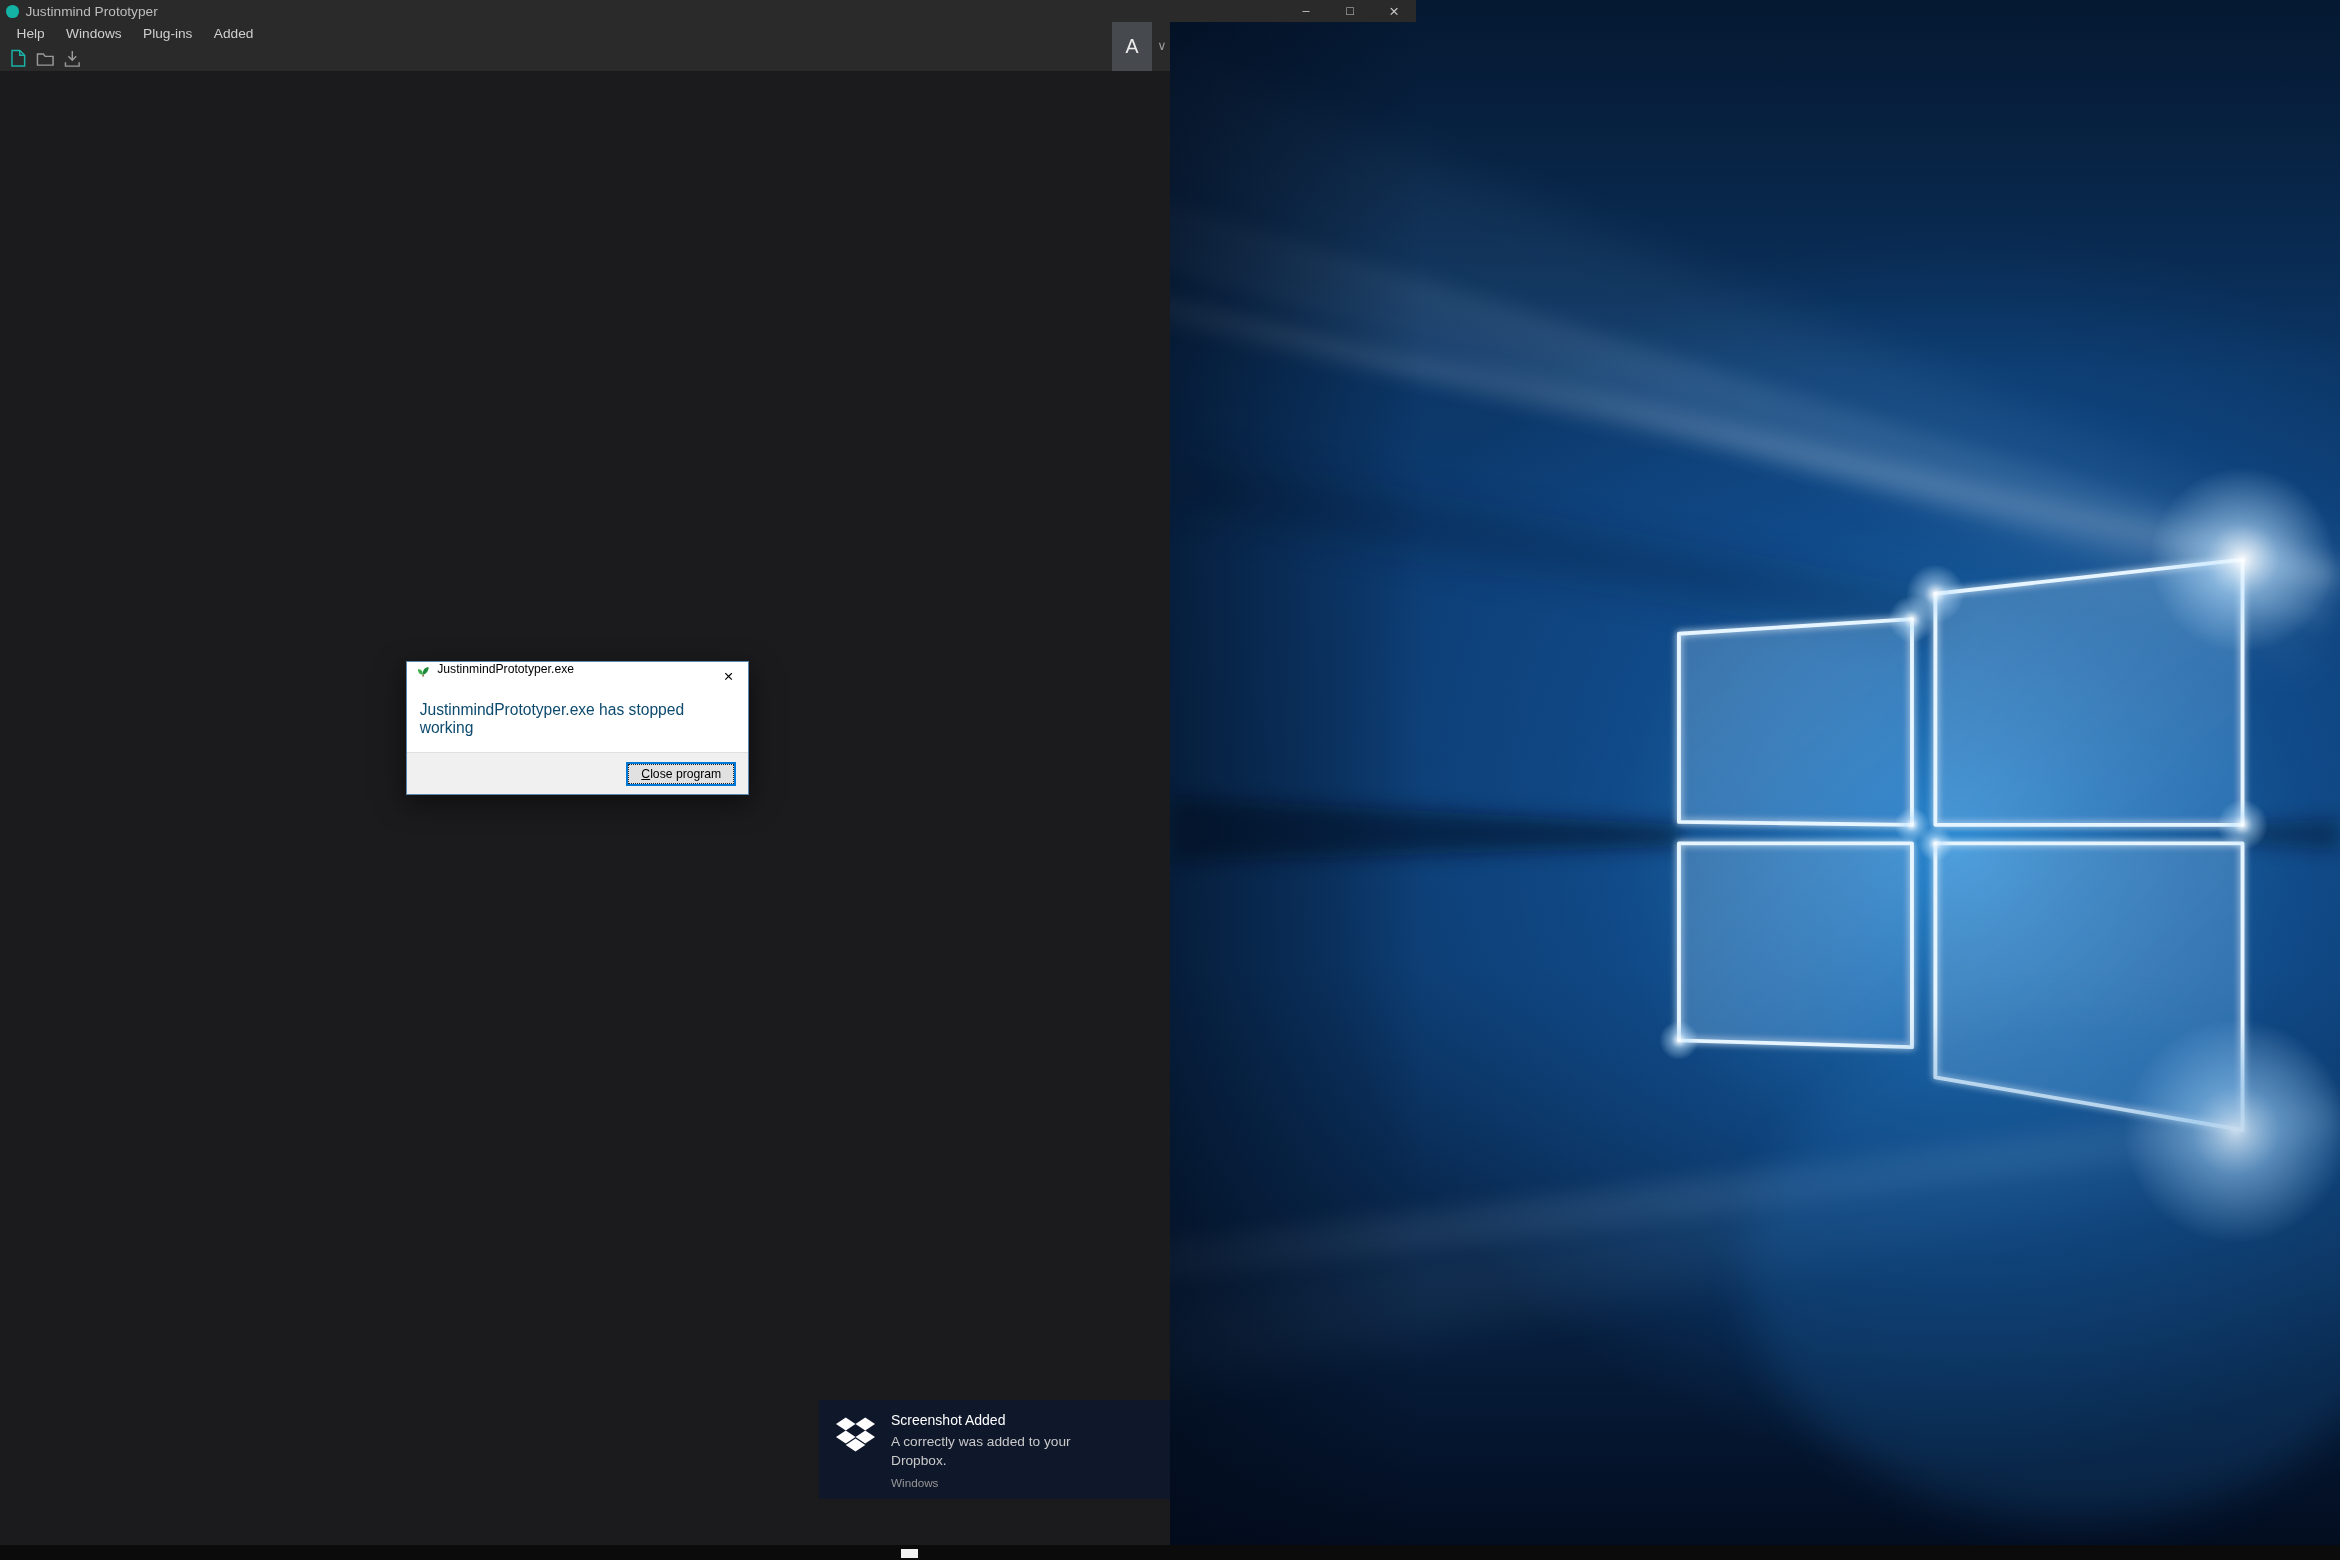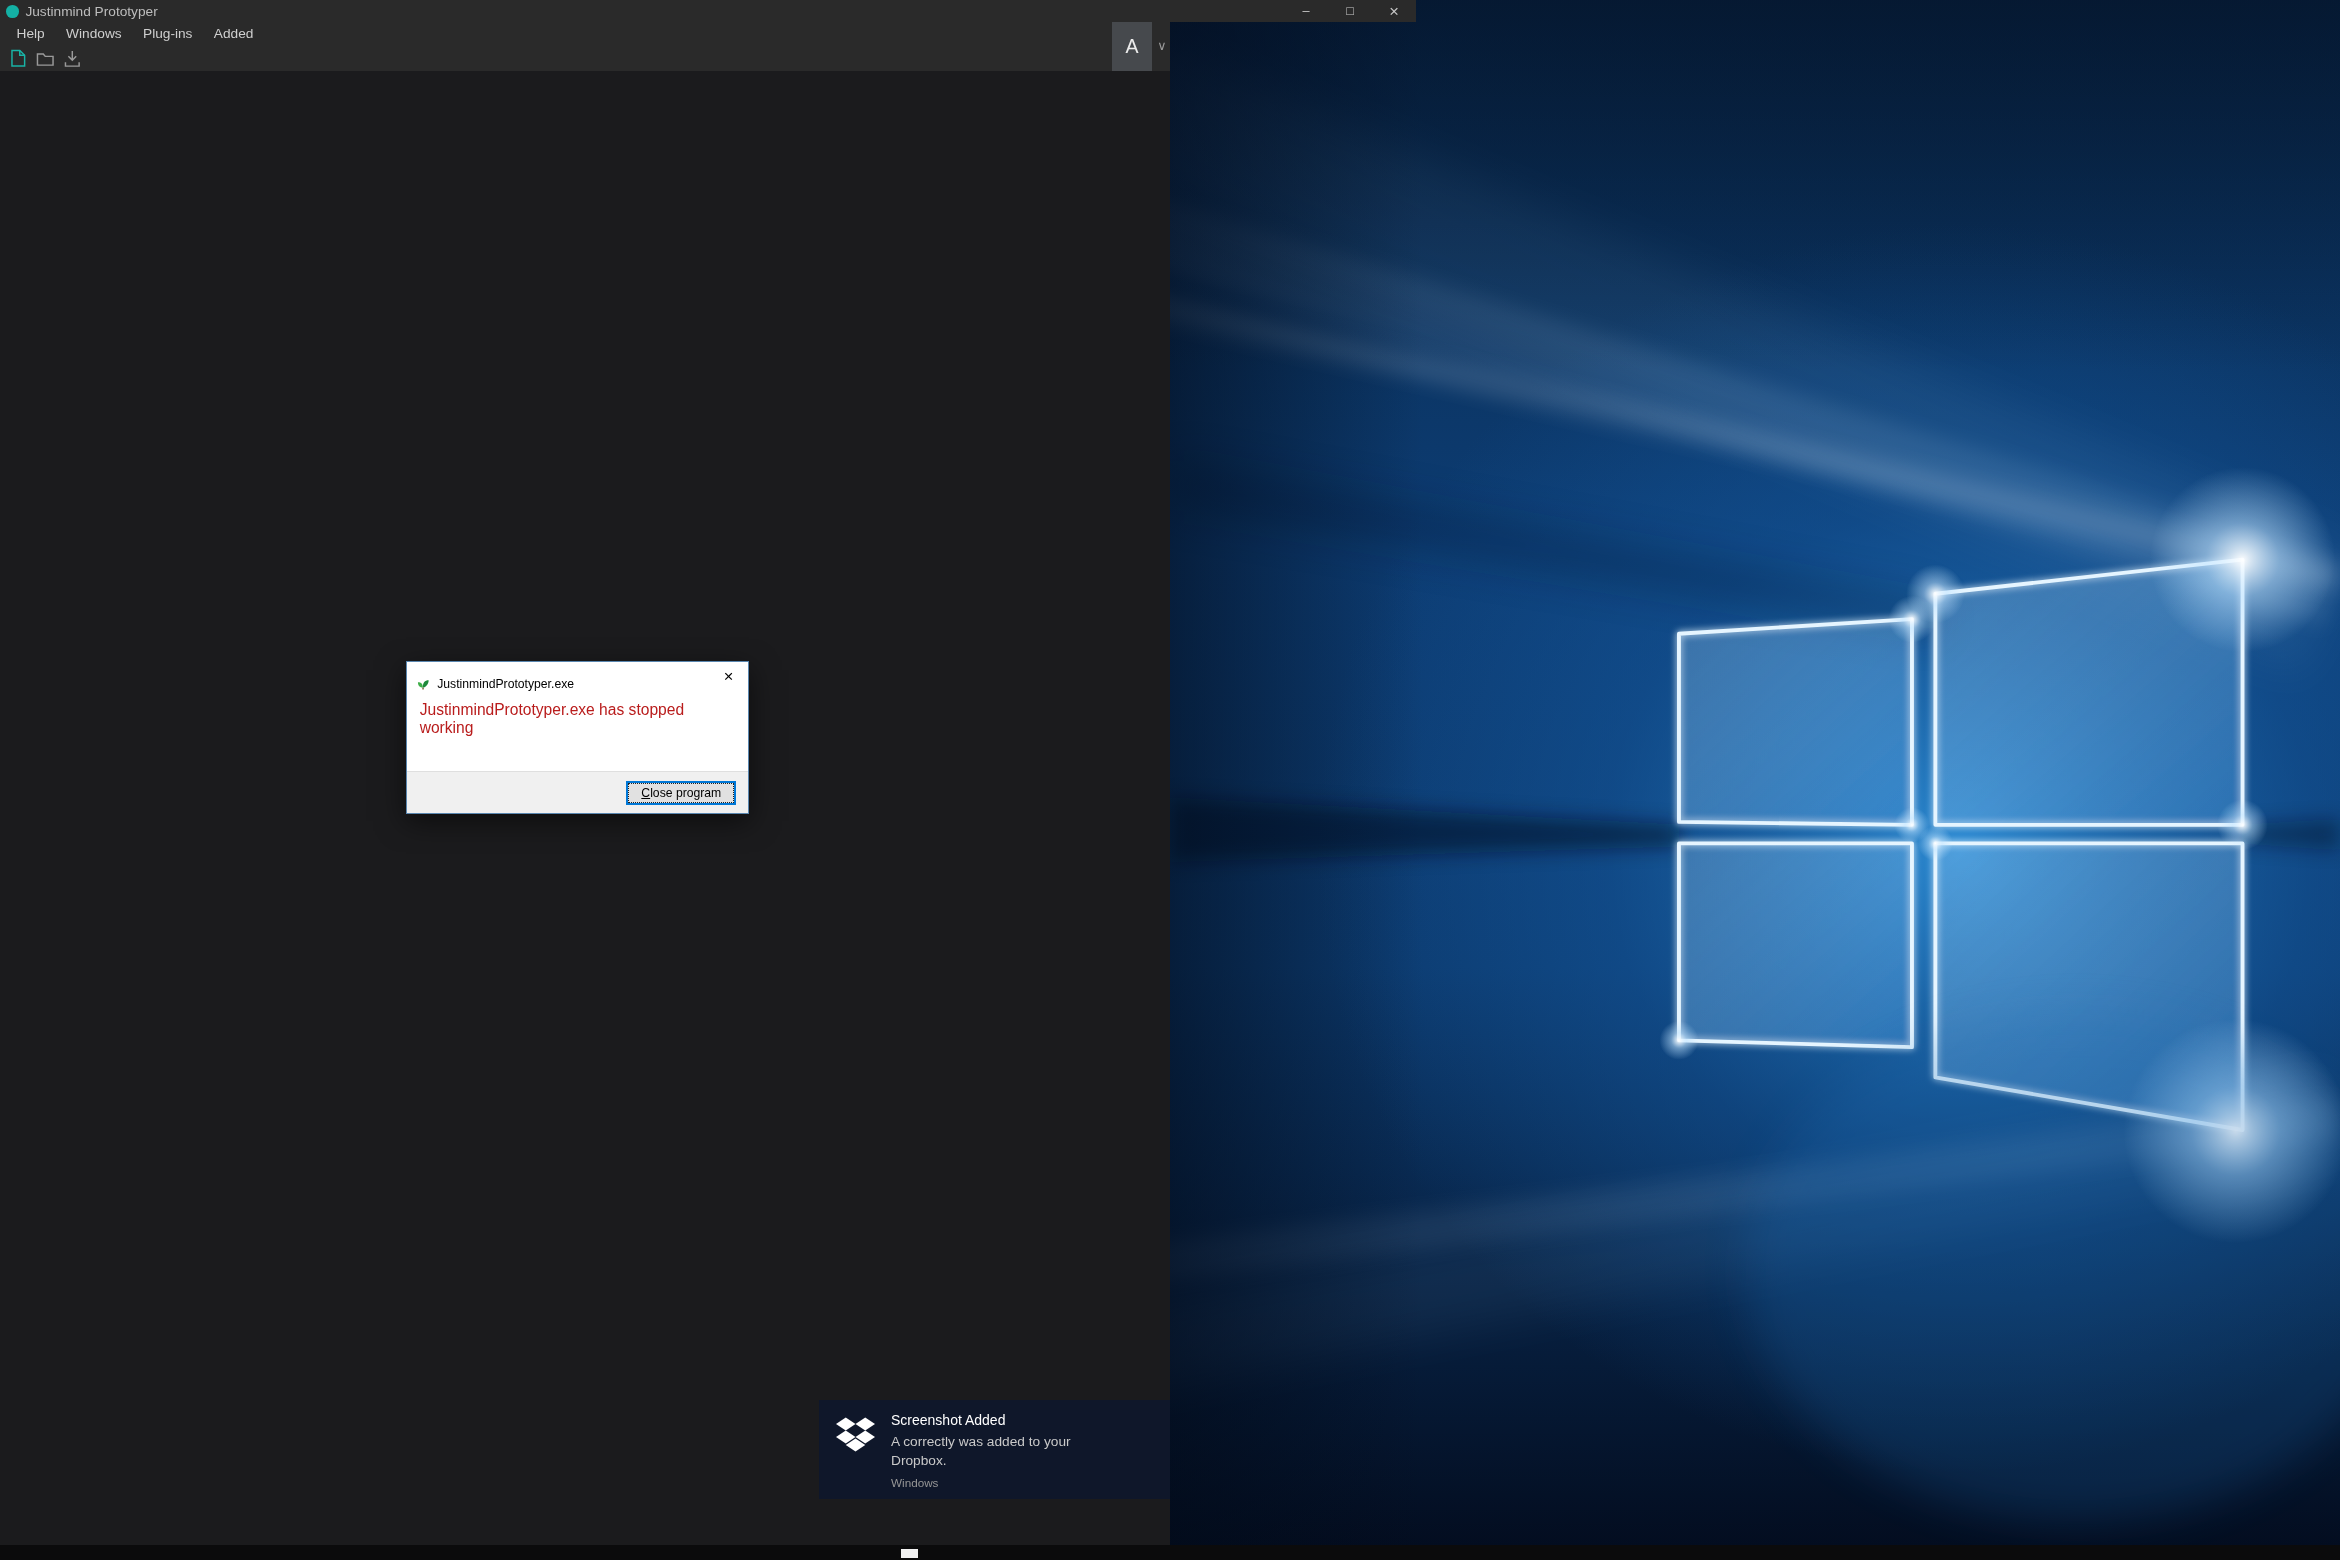--- a/index.html
+++ b/index.html
@@ -31,28 +31,28 @@
               background:#46494d; color:#ececec; font-size:19.5px;
               display:flex; align-items:center; justify-content:center; }
   .rib-chevron { position:absolute; left:1153px; top:34px; width:17.6px; height:23.4px;
                  color:#9a9a9a; font-size:12.7px; display:flex; align-items:center; justify-content:center; }
   .canvas { position:absolute; left:0; top:71px; width:1170px; height:1489px; background:#1b1b1d; }
 
   
   .crash-dialog { position:absolute; left:406px; top:661px; width:343px;
                   background:#ffffff; border:1px solid #5a87b0;
                   box-shadow:0 7.8px 27px rgba(0,0,0,.55); z-index:30; }
-  .cd-titlebar { height:29px; display:flex; align-items:flex-end; padding-left:7.8px;
+  .cd-titlebar { height:29px; display:flex; align-items:flex-start; padding-left:7.8px;
                  background:#ffffff; }
   .cd-icon { width:15.6px; height:15.6px; margin-right:6.8px; flex:0 0 auto; }
   .cd-title { font-size:12.2px; color:#000; }
   .cd-close { margin-left:auto; width:39px; height:29px; display:flex; align-items:center;
               justify-content:center; color:#000; font-size:12.7px; }
   .cd-body { padding:9.8px 12.7px 13.7px 12.7px; }
-  .cd-heading { color:#b91c1c; font-size:15.6px; margin-bottom:21px; }
+  .cd-heading { color:#0c4a6e; font-size:15.6px; margin-bottom:2px; }
   .cd-message { color:#1b1b1b; font-size:12.2px; line-height:1.42; }
   .cd-footer { background:#f0f0f0; border-top:1px solid #dfdfdf; height:42px;
                display:flex; align-items:center; justify-content:flex-end; padding-right:11.7px; }
   .cd-button { width:110px; height:24.4px; background:#e1e1e1; border:2px solid #0078d7;
                font-size:12.2px; color:#000; font-family:"Liberation Sans", sans-serif;
                outline:1px dotted #212121; outline-offset:-3.9px;
                display:flex; align-items:center; justify-content:center; }
   .accesskey { text-decoration:underline; }
 
   

